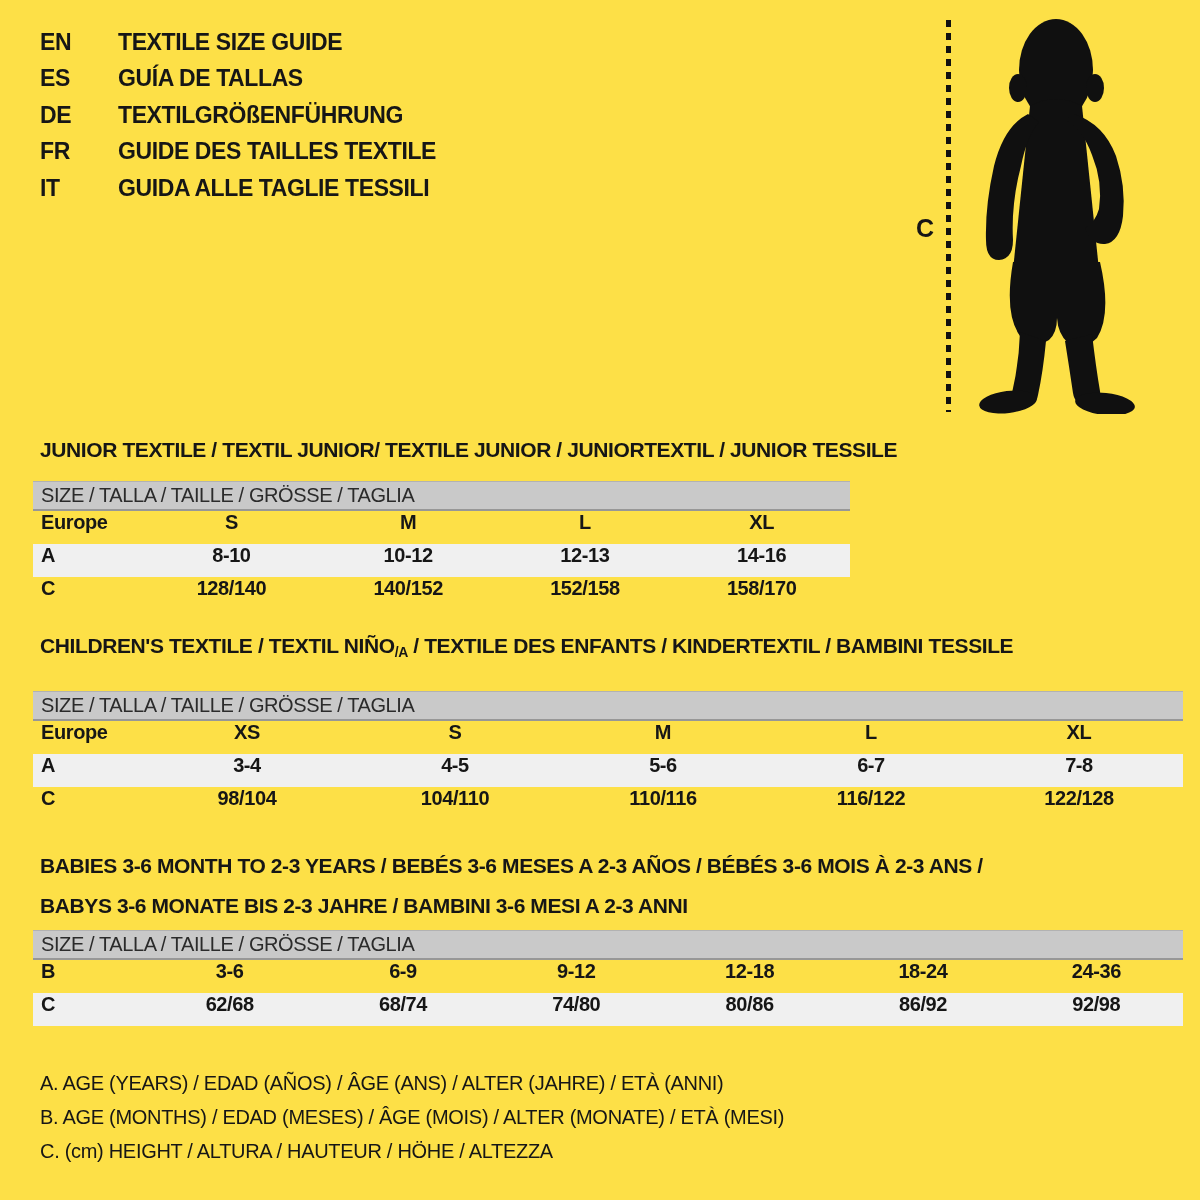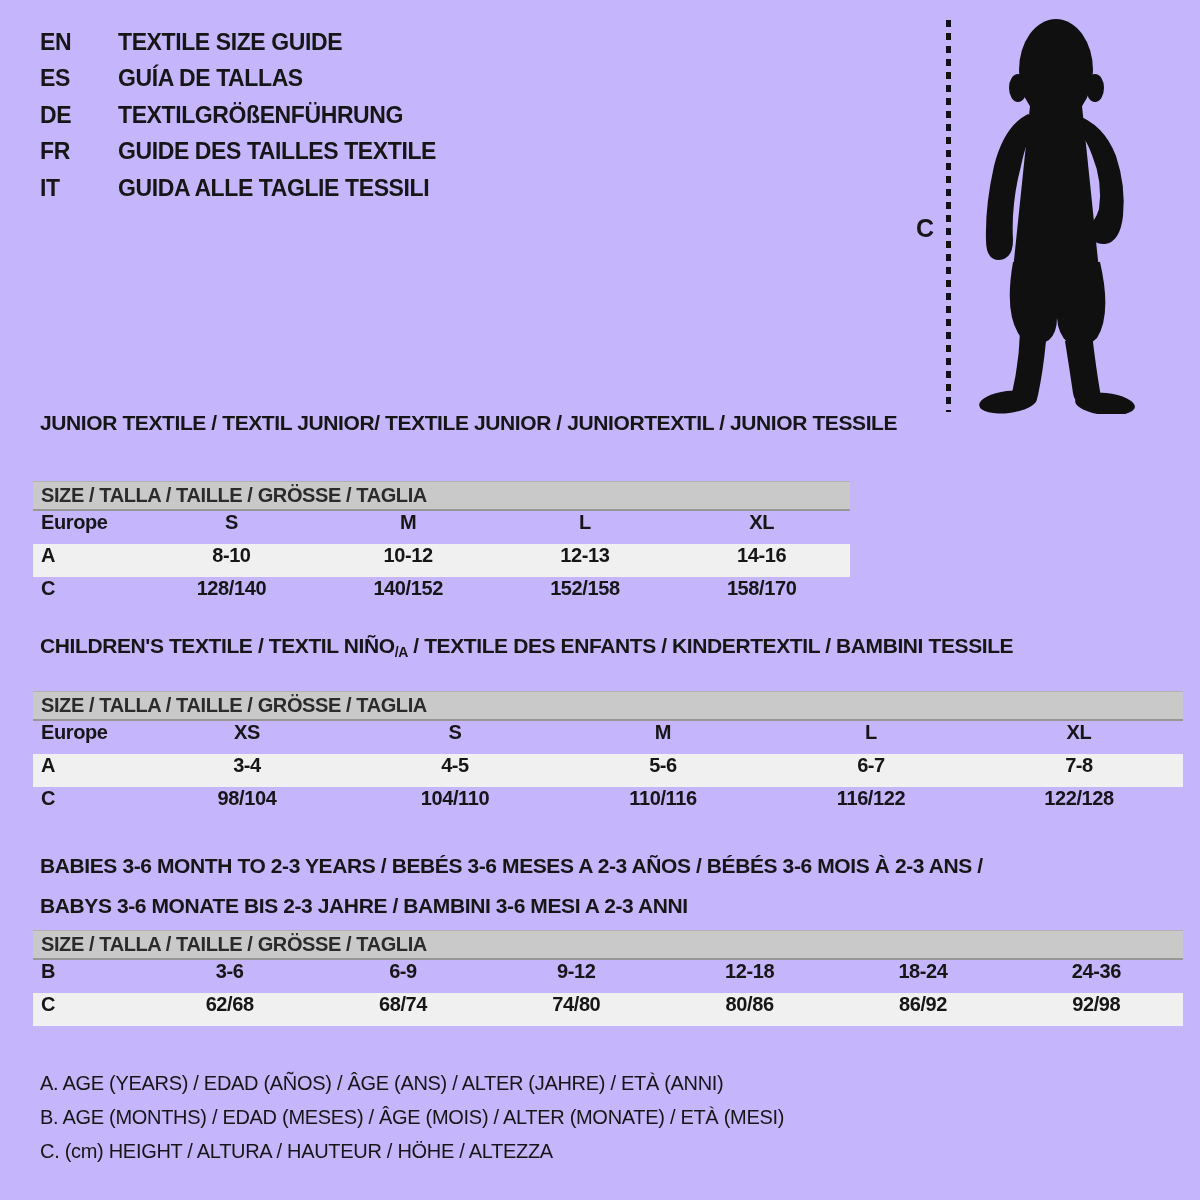--- a/index.html
+++ b/index.html
@@ -1,19 +1,19 @@
 <!DOCTYPE html>
 <html><head>
 <meta charset="utf-8">
 <style>
   html,body { margin:0; padding:0; }
   body { font-family:"Liberation Sans", sans-serif; }
   .page {
     position:relative; width:1200px; height:1200px;
-    background:#c4b5fd; color:#161616; overflow:hidden;
+    background:#fde047; color:#161616; overflow:hidden;
   }
 
   
   .langs { position:absolute; left:40px; top:24px; }
   .lang-row { display:flex; height:36.5px; align-items:center;
     font-size:23px; font-weight:700; letter-spacing:-0.4px; }
   .lang-code { width:78px; }
 
   
   .figure { position:absolute; left:912px; top:14px; width:250px; height:406px; }
@@ -28,21 +28,21 @@
     font-size:21px; font-weight:700; letter-spacing:-0.4px; white-space:nowrap; }
   .sub { font-size:14px; vertical-align:-4px; letter-spacing:-0.4px; }
 
   
   .table { position:absolute; left:33px; }
   .w-narrow { width:817px; }
   .w-wide { width:1150px; }
   .thead { height:30px; background:#c9c9c9; border-top:1px solid #b2b2b2;
     border-bottom:2px solid #979797; display:flex; align-items:center;
     padding-left:8px; box-sizing:border-box;
-    font-size:20px; font-weight:700; letter-spacing:-0.4px; color:#2b2b2b; }
+    font-size:20px; font-weight:400; letter-spacing:-0.4px; color:#2b2b2b; }
   .trow { display:flex; height:33px; align-items:flex-start;
     font-size:20px; font-weight:700; letter-spacing:-0.4px; }
   .trow.alt { background:#f0f0f0; }
   .tl { width:110px; padding-left:8px; box-sizing:border-box; }
   .tc { flex:1; text-align:center; }
 
   
   .footnotes { position:absolute; left:40px; top:1066px; }
   .footnote { font-size:20px; font-weight:400; letter-spacing:-0.3px;
     line-height:34px; white-space:nowrap; }
@@ -95,21 +95,21 @@
 
       <path d="M56 318 L82 327 Q79 358 74 381 Q72 393 59 393 Q45 392 48 379 Q55 349 56 318 Z"></path>
 
       <path d="M101 327 L128 320 Q132 354 136 377 Q138 390 124 391 Q111 392 109 379 Q105 352 101 327 Z"></path>
 
       <ellipse cx="44" cy="388" rx="29" ry="11" transform="rotate(-7 44 388)"></ellipse>
       <ellipse cx="141" cy="390" rx="30" ry="11" transform="rotate(6 141 390)"></ellipse>
     </svg>
   </div>
 
-  <h2 class="sec-title" style="top:411px">JUNIOR TEXTILE / TEXTIL JUNIOR/ TEXTILE JUNIOR / JUNIORTEXTIL / JUNIOR TESSILE</h2>
+  <h2 class="sec-title" style="top:438px">JUNIOR TEXTILE / TEXTIL JUNIOR/ TEXTILE JUNIOR / JUNIORTEXTIL / JUNIOR TESSILE</h2>
   <div class="table w-narrow" style="top:481px">
     <div class="thead">
       <span>SIZE / TALLA / TAILLE / GRÖSSE / TAGLIA</span>
     </div>
     <div class="trow">
       <span class="tl">Europe</span>
       <span class="tc">S</span>
       <span class="tc">M</span>
       <span class="tc">L</span>
       <span class="tc">XL</span>

